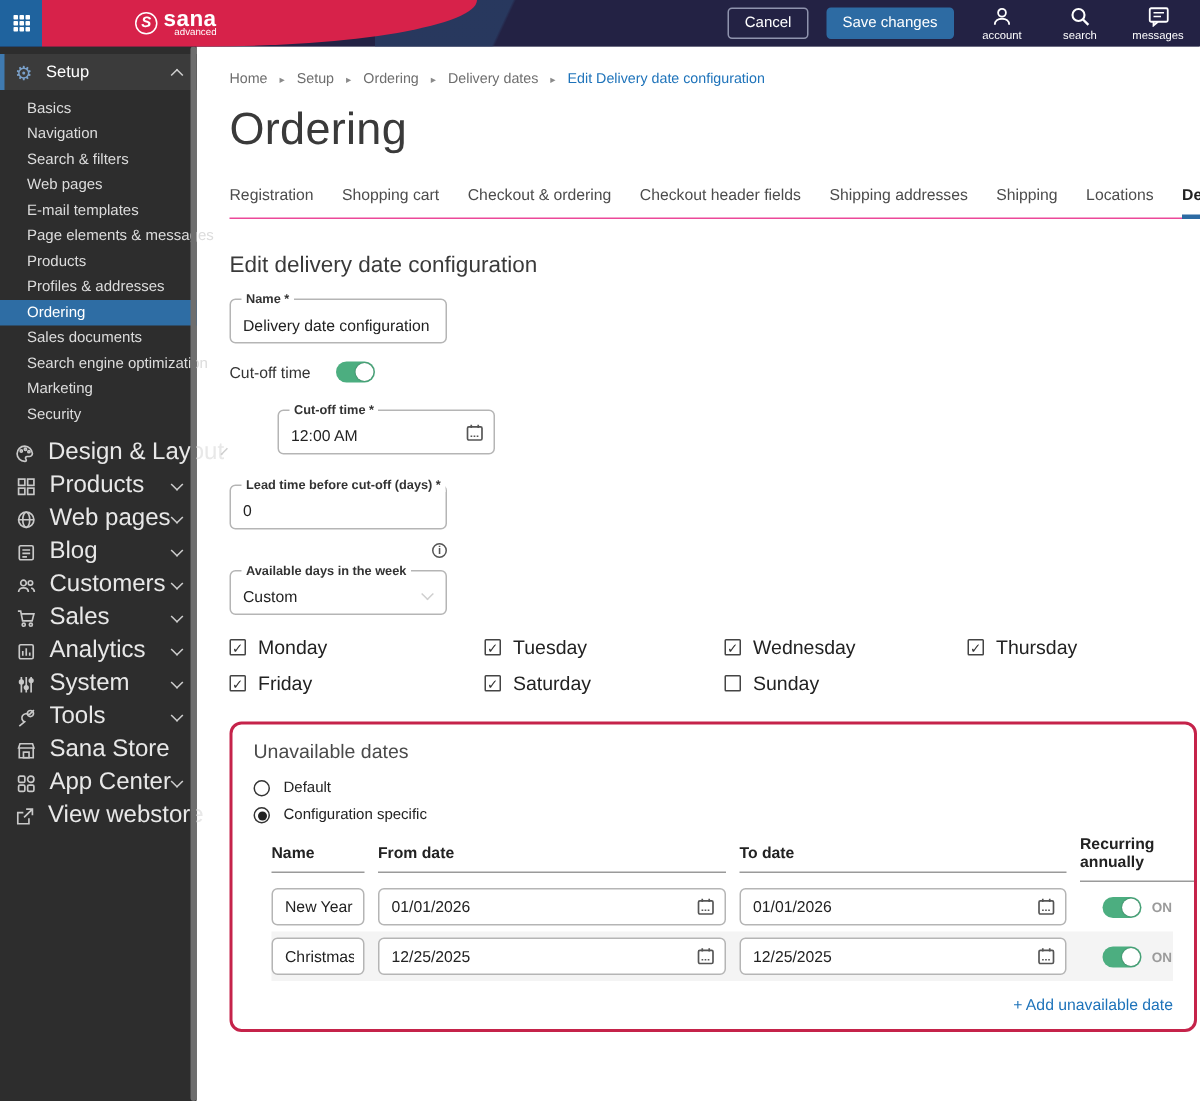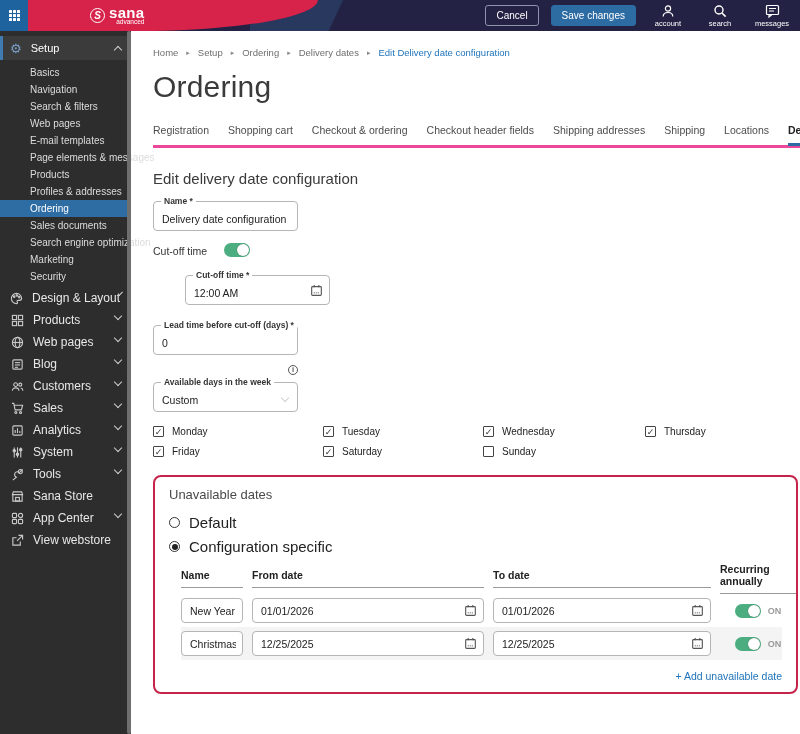--- a/index.html
+++ b/index.html
@@ -33,37 +33,37 @@
   .sidebar { position:fixed; top:31px; left:0; width:131px; height:703px; background:#2d2d2d; z-index:40; padding-top:5px; }
   .sb-scroll { position:absolute; right:0; top:0; width:4px; height:100%; background:#6e6e6e; border-radius:2px; }
   .setup-row { height:24px; background:#3b3b3b; border-left:3px solid #3f7ab0; display:flex; align-items:center;
     padding:0 10px 0 7px; cursor:pointer; }
   .setup-row .gear { color:#7aa0c9; font-size:13px; line-height:1; margin-right:9px; }
   .setup-row .lab { color:#fff; font-size:11px; flex:1; }
   .caret { width:6px; height:6px; border-right:1.5px solid #cfcfcf; border-bottom:1.5px solid #cfcfcf; display:inline-block; }
   .caret.up { transform:rotate(-135deg); margin-top:3px; }
   .caret.down { transform:rotate(45deg); margin-bottom:2px; }
   .setup-sub { list-style:none; padding:4px 0 6px; }
-  .setup-sub li { height:17px; display:flex; align-items:center; padding-left:30px; font-size:10px; color:#dcdcdc; cursor:pointer; white-space:nowrap; }
+  .setup-sub li { height:17px; display:flex; align-items:center; padding-left:18px; font-size:10px; color:#dcdcdc; cursor:pointer; white-space:nowrap; }
   .setup-sub li.active { background:#2e6da4; color:#fff; }
   .main-nav { list-style:none; }
-  .main-nav li { height:22px; display:flex; padding:0 10px; font-size:12px; color:#e8e8e8; cursor:pointer; }
+  .main-nav li { height:22px; display:flex; align-items:center; padding:0 10px; font-size:16px; color:#e8e8e8; cursor:pointer; }
   .main-nav li .ic { width:14px; height:14px; margin-right:9px; display:flex; align-items:center; justify-content:center; }
   .main-nav li .lab { flex:1; white-space:nowrap; }
   .main-nav svg { stroke:#c9c9c9; fill:none; stroke-width:1.2; }
 
   
   .main { position:fixed; top:31px; left:131px; width:669px; height:703px; background:#fff; overflow:hidden; padding:0 0 0 22px; }
   .breadcrumb { margin-top:16px; display:flex; align-items:center; gap:8px; font-size:9.5px; color:#6e6e6e; }
   .breadcrumb .bc-item { cursor:pointer; }
   .breadcrumb .sep { font-size:7px; color:#8a8a8a; }
   .breadcrumb .current { color:#1e73ba; }
   .page-title { font-size:30px; font-weight:400; color:#3a3a3a; margin-top:12px; letter-spacing:.2px; }
 
-  .tabs { margin-top:16px; display:flex; align-items:flex-end; gap:19px; border-bottom:3px solid #ec4899; padding-right:8px; }
+  .tabs { margin-top:16px; display:flex; align-items:flex-end; gap:19px; border-bottom:1px solid #ec4899; padding-right:8px; }
   .tab { font-size:10.5px; color:#4c4c4c; padding:4px 0 7px; border-bottom:3px solid transparent; margin-bottom:-1px; cursor:pointer; white-space:nowrap; }
   .tab.active { font-weight:bold; color:#222; border-bottom-color:#2d6ba3; }
 
   .sec-head { font-size:15px; font-weight:400; color:#3a3a3a; }
   .mfield { position:relative; width:145px; height:30px; border:1px solid #b5b5b5; border-radius:4px; background:#fff; }
   .mfield > label { position:absolute; top:-6px; left:7px; background:#fff; padding:0 3px; font-size:8.5px; font-weight:bold; color:#333; white-space:nowrap; }
   .mfield input { border:0; outline:0; width:100%; height:100%; padding:7px 8px 2px; font-size:10.5px; color:#222; background:transparent; border-radius:4px; font-family:inherit; }
   .mfield .r-icons { position:absolute; right:6px; top:0; height:100%; display:flex; align-items:center; gap:6px; }
   .cal-btn { cursor:pointer; display:flex; }
   .toggle-row { display:flex; align-items:flex-end; margin-top:12px; }
@@ -71,31 +71,31 @@
   .toggle { width:26px; height:14px; border-radius:7px; background:#4cae80; position:relative; cursor:pointer; flex:0 0 auto; }
   .toggle::after { content:""; position:absolute; right:1px; top:1px; width:12px; height:12px; border-radius:50%; background:#fff; box-shadow:0 0 1px rgba(0,0,0,.5); }
   .info-row { width:145px; text-align:right; margin-top:3px; }
   .info-i { display:inline-flex; width:10px; height:10px; border:1px solid #555; border-radius:50%; font-size:7.5px; color:#555;
     align-items:center; justify-content:center; font-weight:bold; cursor:pointer; }
   .sel-caret { position:absolute; right:9px; top:12px; }
 
   .weekgrid { margin-top:14px; display:grid; grid-template-columns:170px 160px 162px 150px; row-gap:9px; }
   .chk { display:flex; align-items:center; gap:8px; cursor:pointer; }
   .chk .box { width:11px; height:11px; border:1.4px solid #444; border-radius:1px; font-size:9px; line-height:10px; color:#333; text-align:center; }
-  .chk .lab { font-size:10px; color:#222; }
+  .chk .lab { font-size:13px; color:#222; }
 
   .red-box { margin-top:18px; width:645px; border:2px solid #c5234a; border-radius:8px; padding:10px 14px 10px 14px; }
   .red-box h3 { font-size:13px; font-weight:400; color:#4a4a4a; }
   .red-box p { font-size:10.5px; color:#333; margin-top:12px; }
   .link { color:#1e73ba; cursor:pointer; text-decoration:none; }
   .radios { margin-top:12px; display:flex; flex-direction:column; gap:7px; }
   .radio { display:flex; align-items:center; gap:9px; cursor:pointer; }
   .radio .circ { width:11px; height:11px; border:1.4px solid #333; border-radius:50%; position:relative; }
   .radio.checked .circ::after { content:""; position:absolute; left:1.5px; top:1.5px; width:6px; height:6px; border-radius:50%; background:#222; }
-  .radio .lab { font-size:15px; color:#222; }
+  .radio .lab { font-size:10px; color:#222; }
 
   .udtable { margin:8px 0 0 12px; }
   .ud-grid { display:grid; grid-template-columns:62px 232px 218px 76px 26px; column-gap:9px; align-items:center; }
   .ud-head { font-size:10.5px; font-weight:bold; color:#222; padding-bottom:6px; border-bottom:1px solid #9a9a9a; }
   .ud-row { padding:4px 0; }
   .ud-row.alt { background:#f4f4f4; }
   .cell-input { position:relative; height:25px; border:1px solid #b5b5b5; border-radius:4px; background:#fff; }
   .cell-input input { border:0; outline:0; width:100%; height:100%; padding:0 24px 0 8px; font-size:10.5px; color:#222; background:transparent; border-radius:4px; font-family:inherit; }
   .cell-input.noicon input { padding-right:6px; }
   .cell-input .cal-btn { position:absolute; right:6px; top:5px; }

